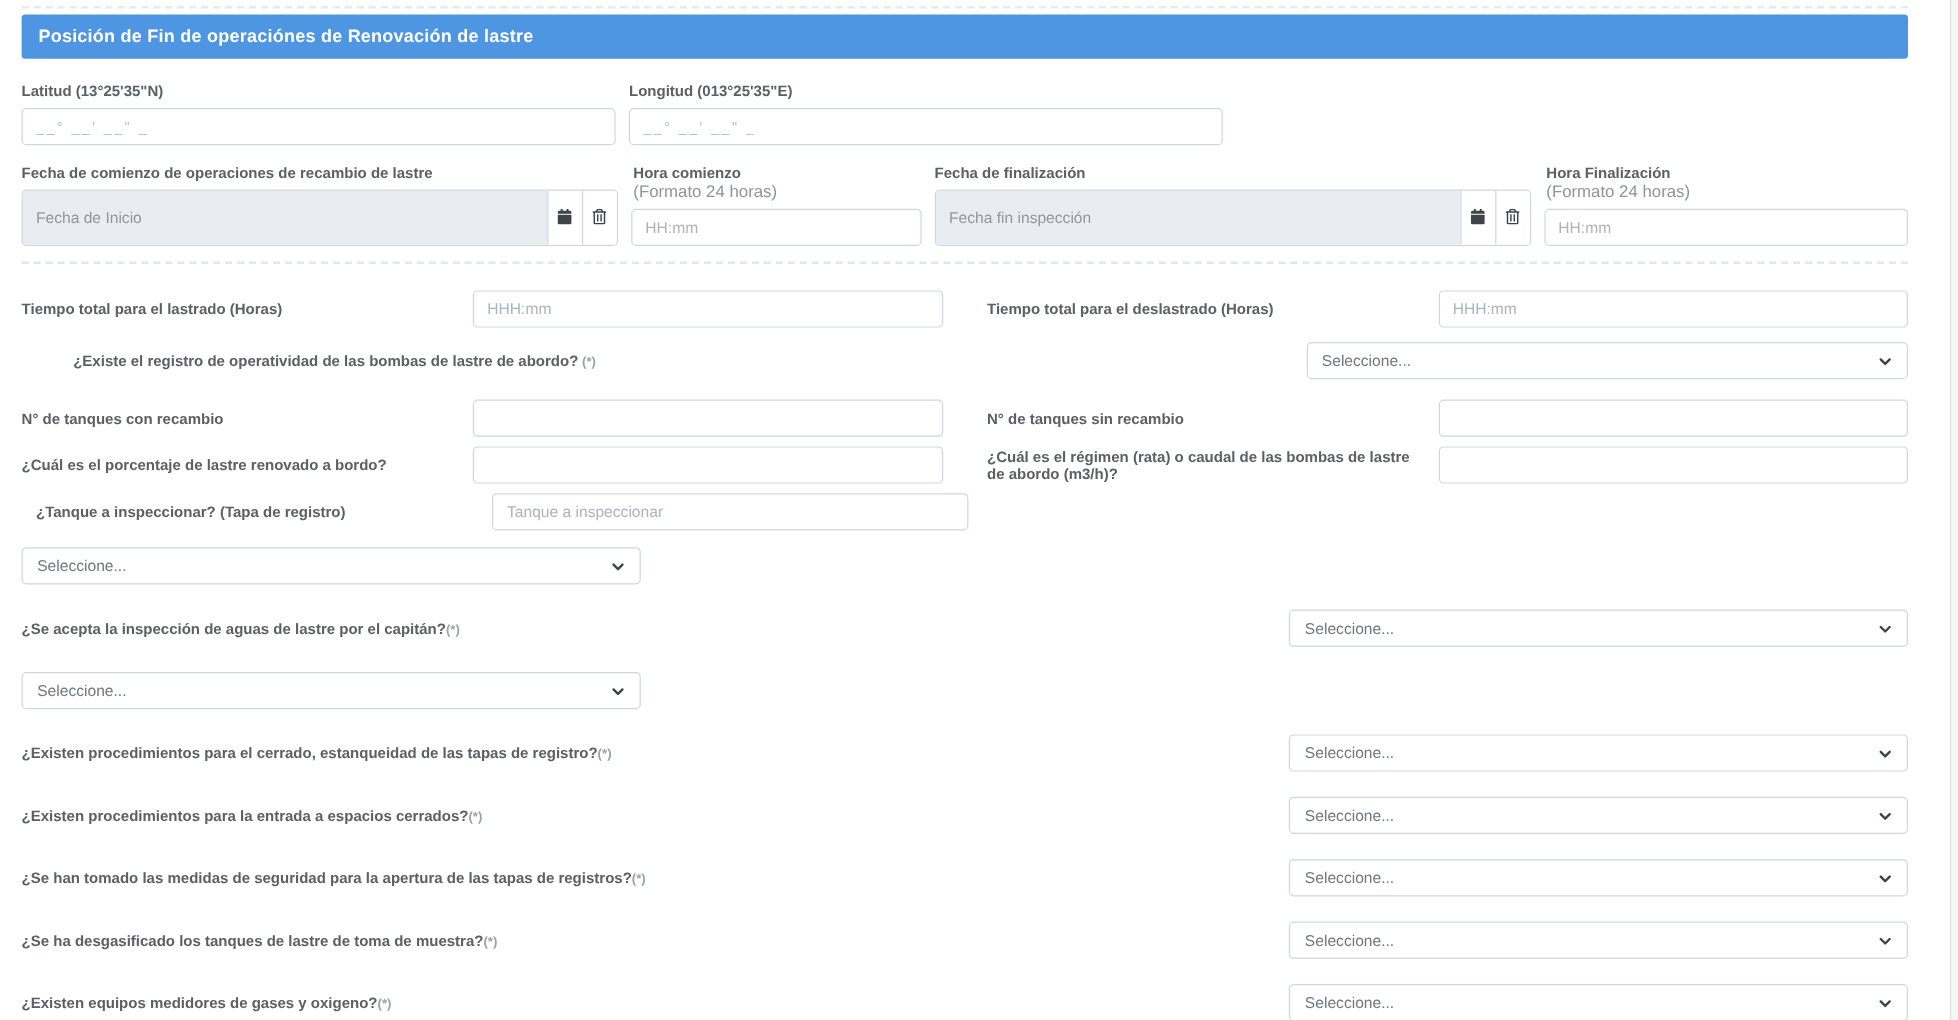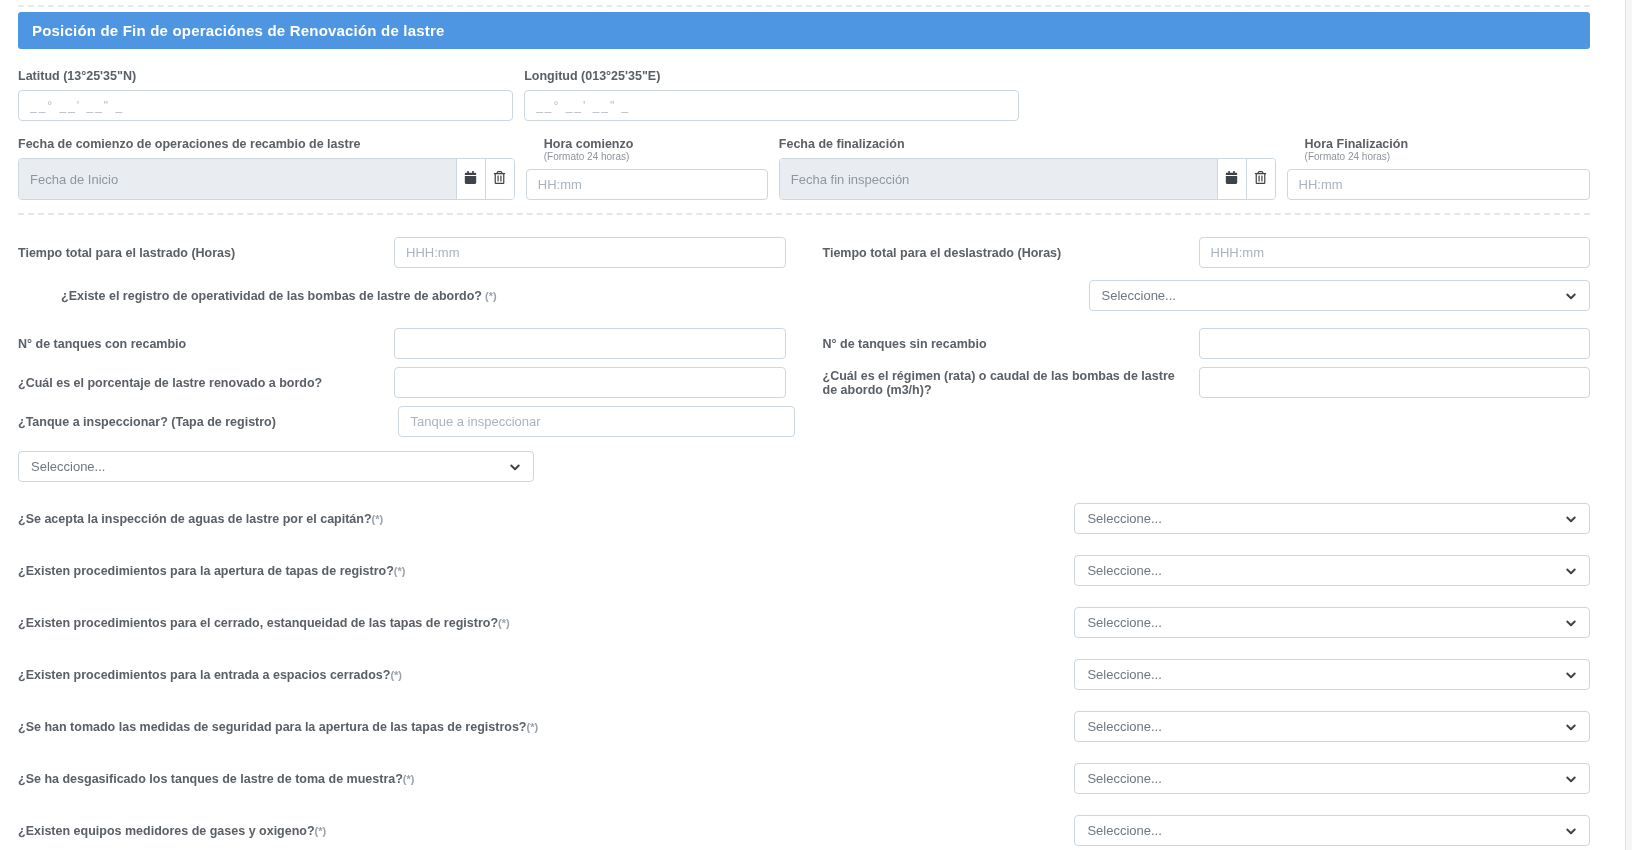--- a/index.html
+++ b/index.html
@@ -14,21 +14,21 @@
   .card-header {
     height: 37px; border-radius: 3px; display: flex; align-items: center;
     padding: 16px 14px; color: #ffffff; font-size: 15px; font-weight: 600;
     background: #4e96e2; margin-bottom: 20px; letter-spacing: .2px;
   }
 
   .row { display: flex; gap: 11px; }
   .field { display: flex; flex-direction: column; }
 
   .lbl { font-weight: 700; font-size: 12.5px; color: #5a6066; margin-bottom: 7px; white-space: nowrap; }
-  .hint { font-weight: 400; font-size: 10px; color: #8d949b; margin-left: 18px; }
+  .hint { font-weight: 400; font-size: 14px; color: #8d949b; margin-left: 2px; }
   .req { color: #9aa2aa; font-weight: 600; font-size: 11px; }
 
   .inp {
     height: 31px; border: 1px solid #cdd7df; border-radius: 4px;
     padding: 0 11px; font-family: "Liberation Sans", sans-serif;
     font-size: 13px; color: #454a4f; background: #fff; outline: none; width: 100%;
   }
   .inp::placeholder { color: #aab4be; opacity: 1; }
   .inp:disabled { background: #e9edf1; }
   .inp:disabled::placeholder { color: #8f979d; }
@@ -62,21 +62,21 @@
   .c-time { flex: 0 0 15.4%; }
   .c-time-last { flex: 1; }
   .lblline { display: flex; align-items: baseline; margin-bottom: 7px; flex-direction: column; }
   .lblline .lbl { margin-bottom: 0; }
 
   
   .halves { display: flex; gap: 37px; margin-bottom: 8px; }
   .half { flex: 1; display: flex; align-items: center; min-width: 0; }
   .half .lbl { flex: 0 0 49%; margin-bottom: 0; white-space: normal; padding-right: 12px; }
   .half .inp { flex: 1; min-width: 0; }
-  .half-solo { width: calc(50% - 9.5px); }
+  .half-solo { width: calc(50% - 9.5px); margin-left: 12px; }
 
   .totals { margin-bottom: 12px; }
 
   
   .qrow { display: flex; align-items: center; margin-bottom: 21px; }
   .qlabel { flex: 1; font-weight: 700; font-size: 12.5px; color: #5a6066; }
   .qselect { flex: 0 0 32.8%; gap: 13px; }
   .qrow-first { margin-bottom: 17px; margin-left: 43px; }
   .tanque-row { margin-bottom: 14px; }
 
@@ -242,23 +242,20 @@
       <span class="select-text">Seleccione...</span>
       <span class="chev">
         <svg width="12" height="12" viewBox="0 0 16 16" fill="none" stroke="currentColor" stroke-width="2.6" stroke-linecap="round" stroke-linejoin="round">
             <path d="M3 6l5 5 5-5"></path>
           </svg>
       </span>
     </div>
   </div>
 
   <div class="qrow">
-    <span class="qlabel">
-      <span>¿Existen procedimientos para la apertura de tapas de registro?</span><span class="req">(*)</span>
-    </span>
     <div class="select qselect">
       <span class="select-text">Seleccione...</span>
       <span class="chev">
         <svg width="12" height="12" viewBox="0 0 16 16" fill="none" stroke="currentColor" stroke-width="2.6" stroke-linecap="round" stroke-linejoin="round">
             <path d="M3 6l5 5 5-5"></path>
           </svg>
       </span>
     </div>
   </div>
 

